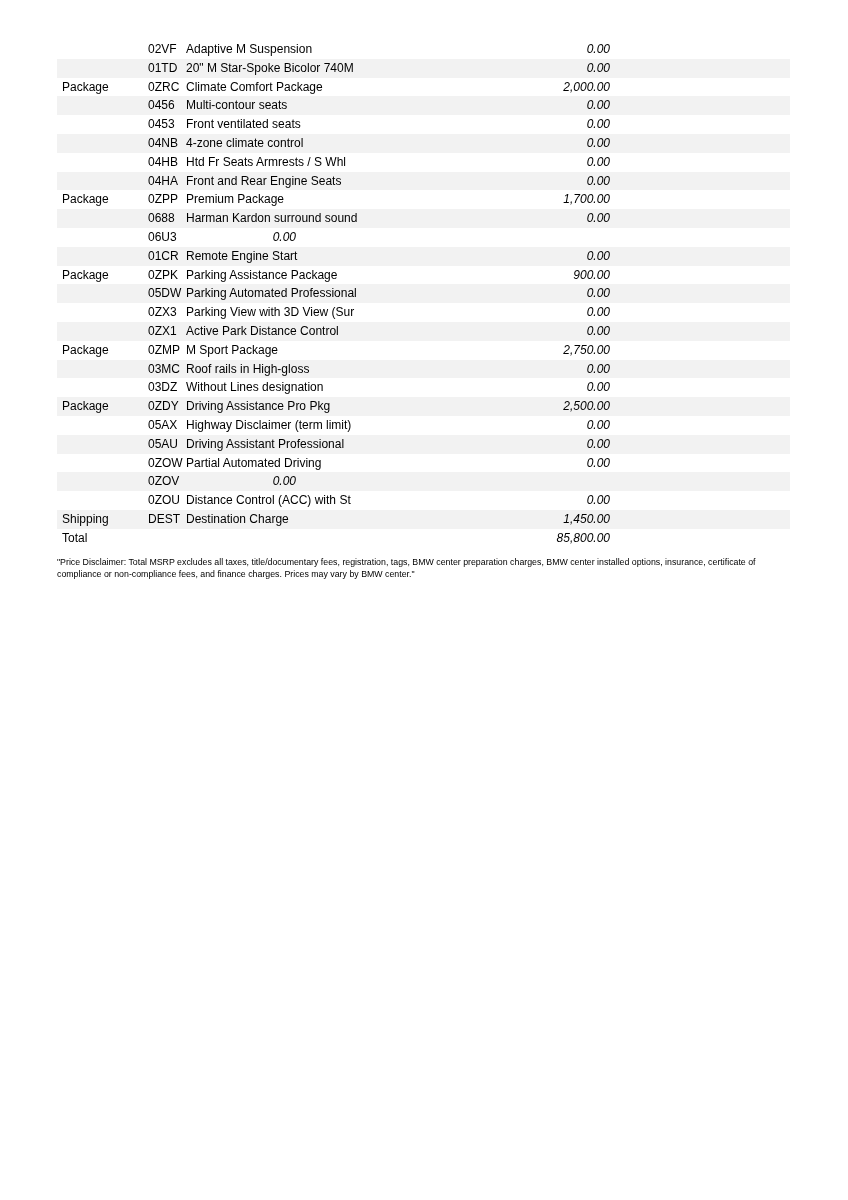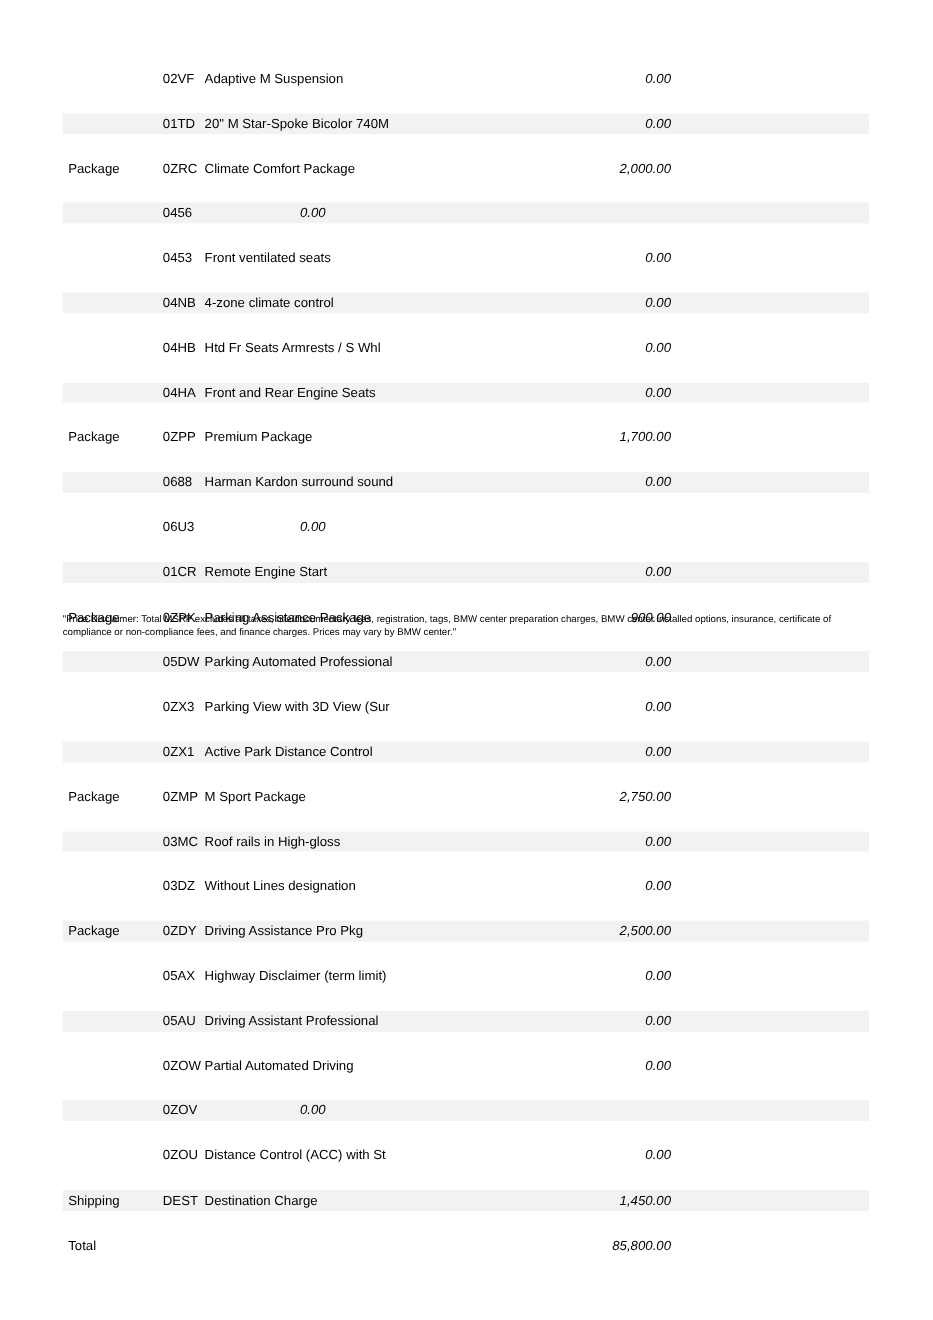--- a/index.html
+++ b/index.html
@@ -22,21 +22,20 @@
     left: 57px;
     width: 733px;
   }
   .row {
     display: flex;
     align-items: center;
     height: 18.8px;
     font-size: 12px;
     line-height: 18.8px;
     background: #ffffff;
-    margin-top: 22px;
   }
   .row:nth-child(even) {
     background: #f2f2f2;
   }
   .cell-cat {
     box-sizing: border-box;
     width: 91px;
     padding-left: 5px;
     flex: 0 0 auto;
     white-space: nowrap;
@@ -94,20 +93,21 @@
   <div class="row">
     <span class="cell-cat">Package</span>
     <span class="cell-code">0ZRC</span>
     <span class="cell-desc">Climate Comfort Package</span>
     <span class="cell-price">2,000.00</span>
   </div>
 
   <div class="row">
     <span class="cell-cat"></span>
     <span class="cell-code">0456</span>
+    <span class="cell-desc">Multi-contour seats</span>
     <span class="cell-price">0.00</span>
   </div>
 
   <div class="row">
     <span class="cell-cat"></span>
     <span class="cell-code">0453</span>
     <span class="cell-desc">Front ventilated seats</span>
     <span class="cell-price">0.00</span>
   </div>
 

